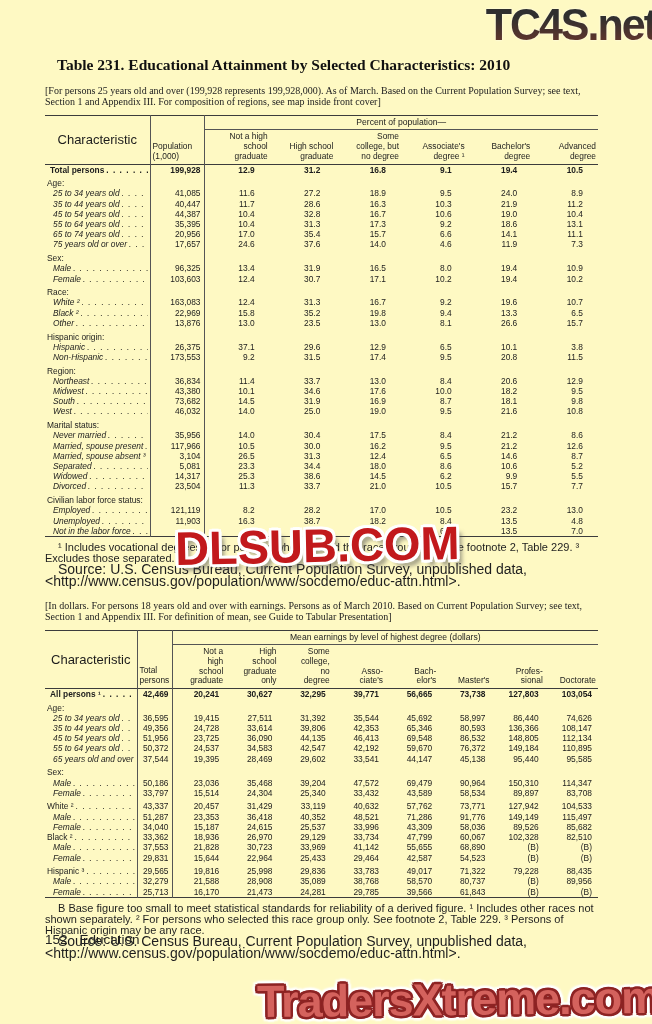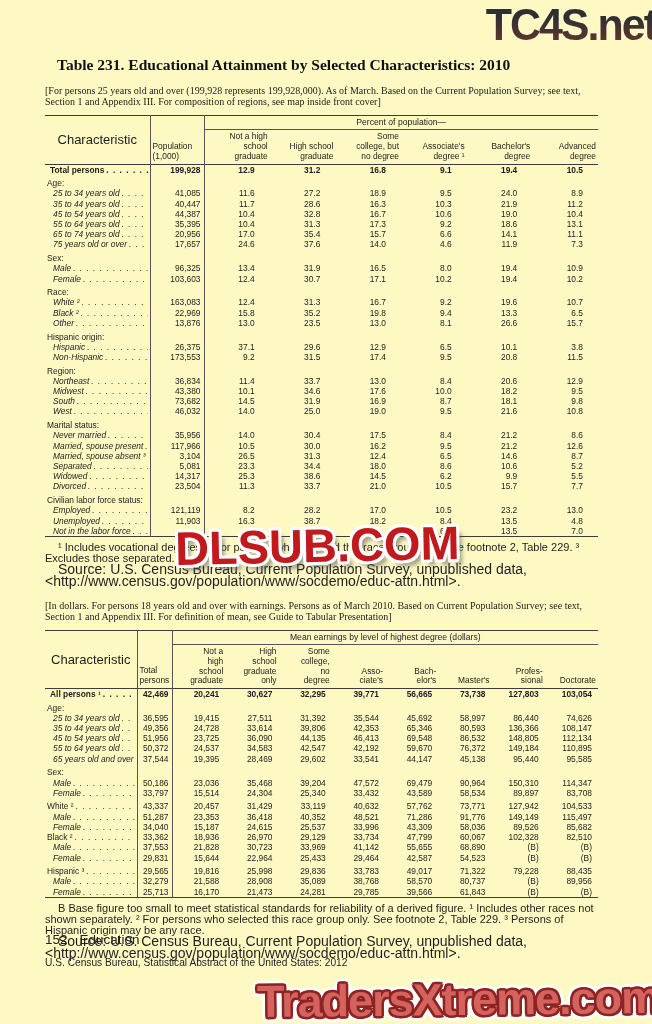--- a/index.html
+++ b/index.html
@@ -1000,17 +1000,16 @@
       <p class="fnote">B Base figure too small to meet statistical standards for reliability of a derived figure. ¹ Includes other races not shown separately. ² For persons who selected this race group only. See footnote 2, Table 229. ³ Persons of Hispanic origin may be any race.</p>
       <p class="fsrc">Source: U.S. Census Bureau, Current Population Survey, unpublished data, &lt;http://www.census.gov/population/www/socdemo/educ-attn.html&gt;.</p>
     </section>
 
   </div>
 
   <div class="page-footer">
     <div class="pf-left">
       <span class="num">152</span><span>Education</span>
     </div>
-    <div class="pf-right">U.S. Census Bureau, Statistical Abstract of the United States: 2012</div>
   </div>
 
   <div class="wm-traders">TradersXtreme.com</div>
 </div>
 
 </body></html>

